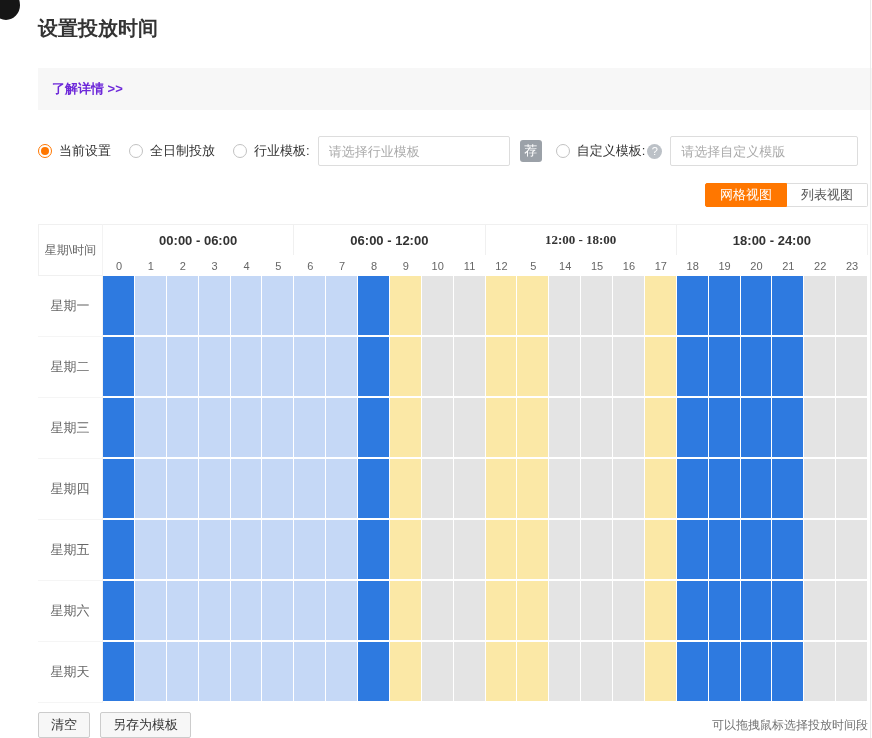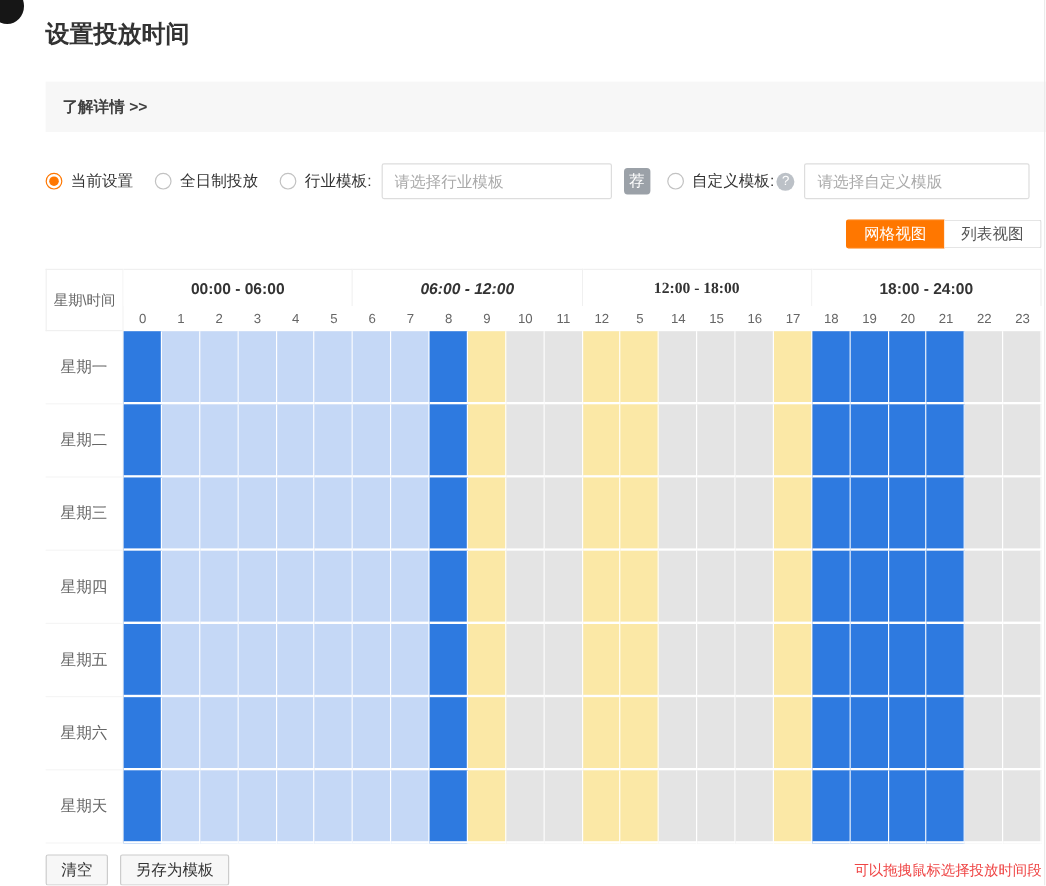--- a/index.html
+++ b/index.html
@@ -9,21 +9,21 @@
     background:#fff; color:#333;
     font-family:"Liberation Sans","DejaVu Sans",sans-serif;
   }
   .corner-logo { position:absolute; top:-10px; left:-8px; width:28px; height:30px; background:#161616; border-radius:50%; }
   .right-edge { position:absolute; top:0; right:1px; width:1px; height:738px; background:#ebebeb; }
   .content { margin-left:38px; width:834px; }
 
   .page-title { font-size:20px; font-weight:bold; margin:0; padding-top:15px; height:44px; }
 
   .notice { margin-top:24px; height:42px; background:#f7f7f7; display:flex; align-items:center; padding:0 12px; font-size:13px; color:#666; white-space:nowrap; }
-  .notice .link { color:#404040; text-decoration:none; cursor:pointer; margin-left:2px; font-weight:bold; }
+  .notice .link { color:#6d28d9; text-decoration:none; cursor:pointer; margin-left:2px; font-weight:bold; }
 
   .options { margin-top:25px; height:32px; display:flex; align-items:center; font-size:13px; }
   .opt { display:flex; align-items:center; margin-right:18px; }
   .radio { width:14px; height:14px; border-radius:50%; border:1px solid #c2c2c2; background:#fff; position:relative; flex:none; cursor:pointer; }
   .radio.sel { border-color:#ff7700; }
   .radio.sel::after { content:''; position:absolute; left:2px; top:2px; right:2px; bottom:2px; border-radius:50%; background:#ff7700; }
   .opt-label { margin-left:7px; cursor:pointer; }
   .tpl-input { width:192px; height:30px; border:1px solid #ddd; border-radius:2px; padding:0 10px; font-size:13px; color:#666; outline:none; font-family:inherit; }
   .tpl-input::placeholder { color:#aaa; }
   .badge { width:22px; height:22px; background:#9ba1a8; border-radius:3px; color:#fff; font-size:13px; display:flex; align-items:center; justify-content:center; margin-left:10px; margin-right:8px; cursor:pointer; flex:none; }
@@ -37,21 +37,21 @@
   .grid-table { margin-top:17px; width:830px; display:grid; grid-template-columns:65px repeat(24,1fr); grid-template-rows:31px 21px repeat(7,61px); }
   .gcell { display:flex; align-items:center; justify-content:center; }
   .corner { grid-row:1 / 3; font-size:12px; color:#666; border:1px solid #f0f0f0; border-right:1px solid #f3f3f3; background:#fff; }
   .range { font-size:13px; font-weight:bold; color:#333; border-top:1px solid #f0f0f0; border-right:1px solid #f0f0f0; background:#fff; }
   .hour { font-size:11px; color:#666; cursor:pointer; }
   .daylabel { font-size:13px; color:#666; border-bottom:1px solid #f5f5f5; border-right:1px solid #f3f3f3; cursor:pointer; }
   .slot { border-right:1px solid #fff; border-bottom:2px solid #fff; cursor:pointer; }
 
   .footer-row { margin-top:9px; width:830px; display:flex; align-items:center; }
   .fbtn { height:26px; padding:0 12px; background:#f7f7f7; border:1px solid #ccc; border-radius:2px; font-size:13px; color:#333; display:flex; align-items:center; margin-right:10px; cursor:pointer; }
-  .hint { margin-left:auto; font-size:12px; color:#ef4444; }
+  .hint { margin-left:auto; font-size:12px; color:#737373; }
 </style>
 </head>
 <body>
 
 <div class="corner-logo"></div>
 <div class="right-edge"></div>
 
 <div class="content">
 
   <h1 class="page-title">设置投放时间</h1>
@@ -84,21 +84,21 @@
   </div>
 
   <div class="views">
     <div class="view-btn active">网格视图</div>
     <div class="view-btn inactive">列表视图</div>
   </div>
 
   <div class="grid-table" id="schedule-grid">
       <div class="gcell corner">星期\时间</div>
       <div class="gcell range" style="grid-column: span 6;">00:00 - 06:00</div>
-      <div class="gcell range" style="grid-column: span 6; font-style: italic;">06:00 - 12:00</div>
+      <div class="gcell range" style="grid-column: span 6;">06:00 - 12:00</div>
       <div class="gcell range" style="grid-column: span 6; font-family: Liberation Serif, serif;">12:00 - 18:00</div>
       <div class="gcell range" style="grid-column: span 6;">18:00 - 24:00</div>
       <div class="gcell hour">0</div>
       <div class="gcell hour">1</div>
       <div class="gcell hour">2</div>
       <div class="gcell hour">3</div>
       <div class="gcell hour">4</div>
       <div class="gcell hour">5</div>
       <div class="gcell hour">6</div>
       <div class="gcell hour">7</div>

